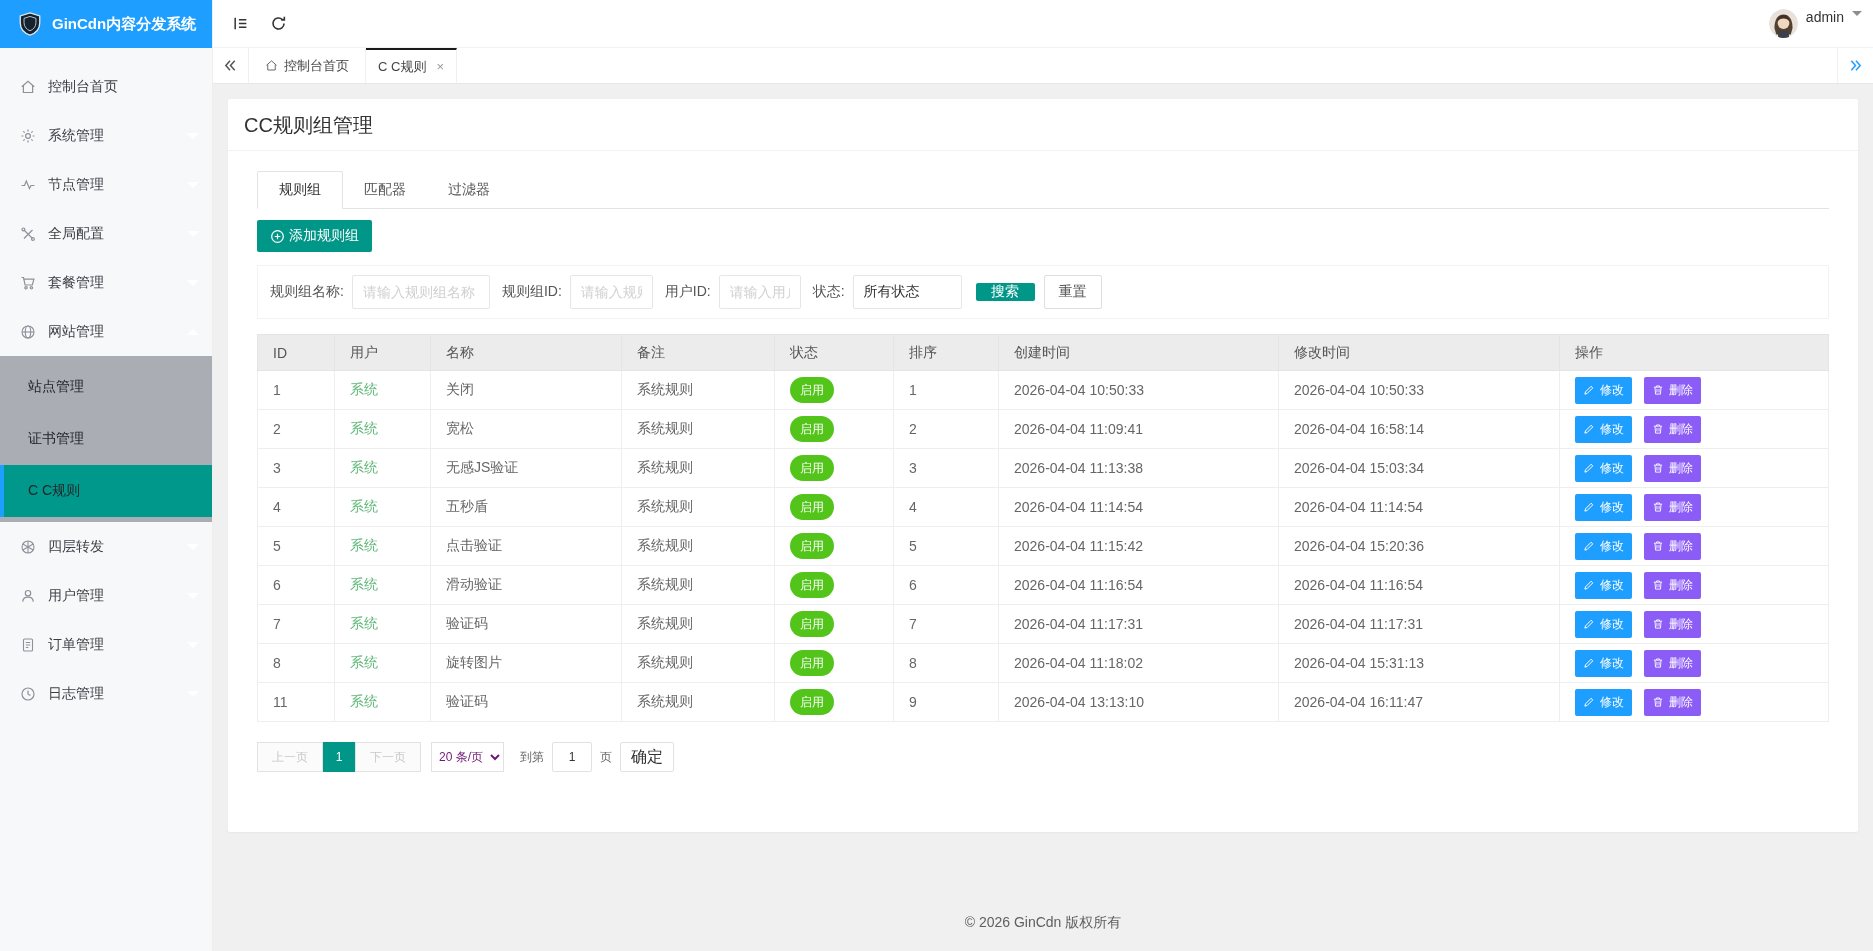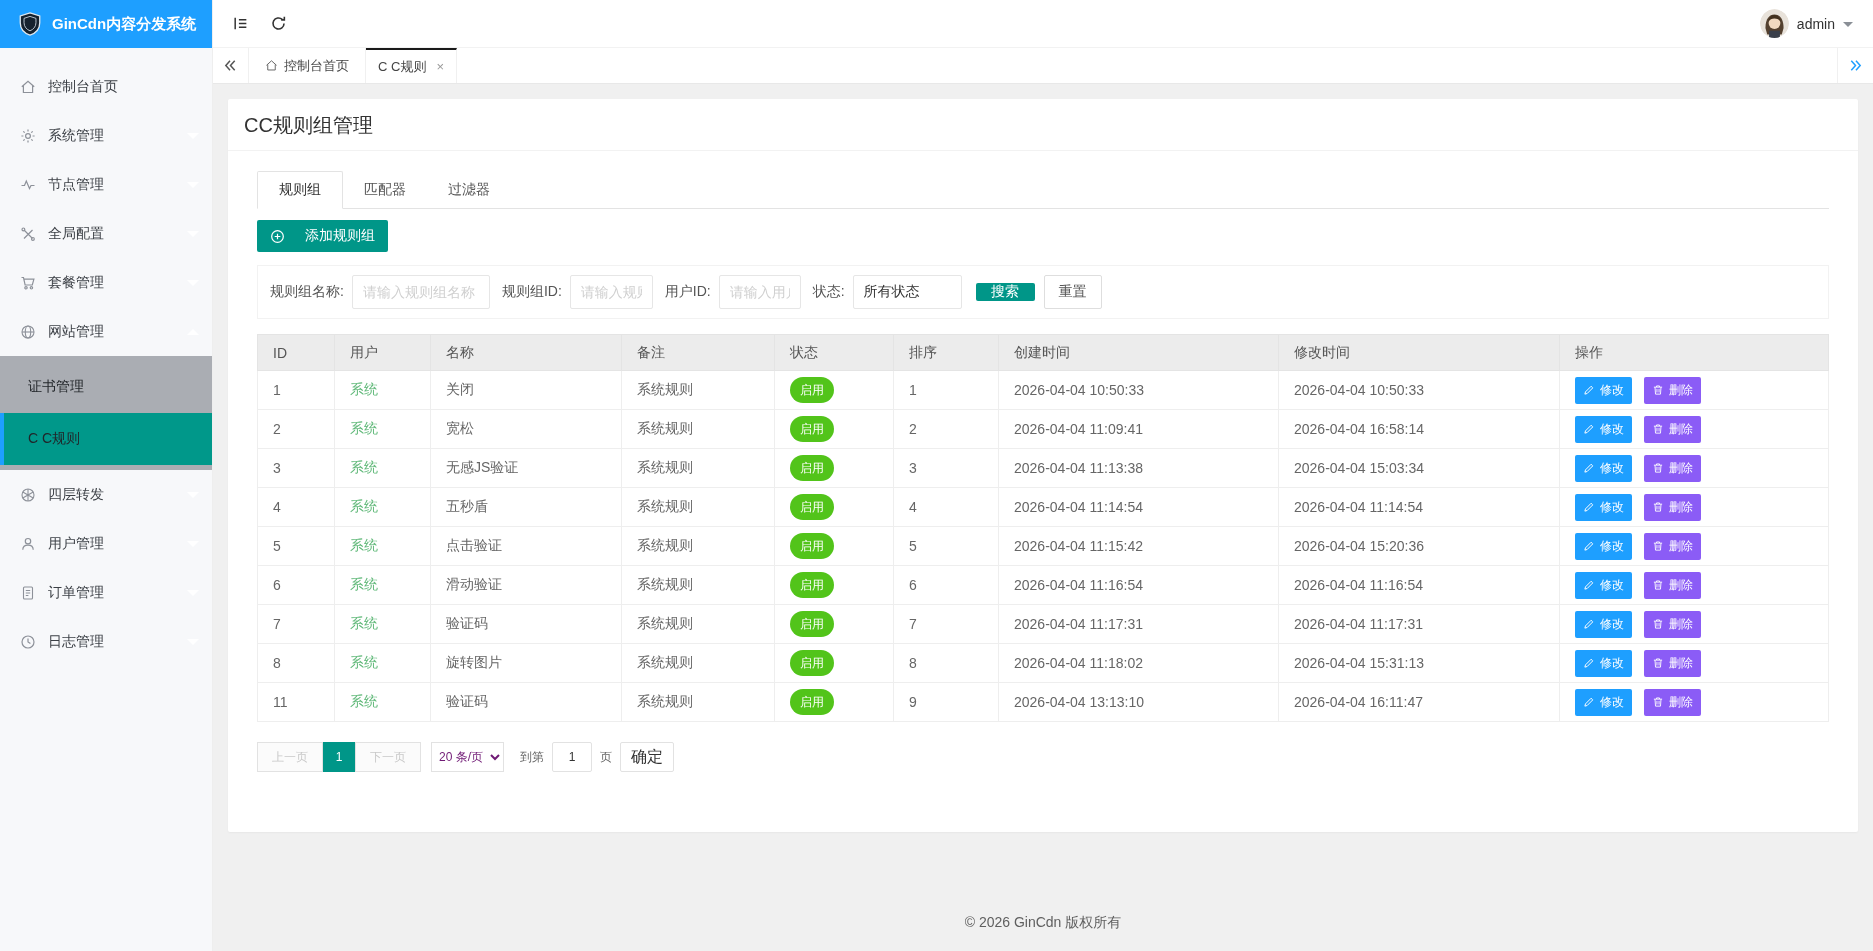--- a/index.html
+++ b/index.html
@@ -21,21 +21,21 @@
   .side-sub { background:#aaadb3; padding:5px 0; }
   .side-subitem { height:52px; display:flex; align-items:center; padding-left:28px; color:#23272b; font-size:14px; cursor:pointer; }
   .side-subitem.active { background:#00988a; border-left:4px solid #1e9fff; padding-left:24px; color:#20262a; }
 
   
   .main { flex:1; display:flex; flex-direction:column; min-width:0; }
   .toolbar { height:48px; flex:0 0 48px; border-bottom:1px solid #f2f2f2; display:flex; align-items:center; background:#fff; padding-left:8px; }
   .tool-btn { width:38px; height:48px; display:flex; align-items:center; justify-content:center; color:#333; cursor:pointer; }
   .tool-btn svg { width:17px; height:17px; }
   .toolbar .spacer { flex:1; }
-  .userbox { display:flex; align-items:center; gap:8px; padding-right:20px; cursor:pointer; }
+  .userbox { display:flex; align-items:flex-start; gap:8px; padding-right:11px; cursor:pointer; }
   .avatar { width:29px; height:29px; border-radius:50%; overflow:hidden; flex:0 0 29px; }
   .avatar svg { width:29px; height:29px; display:block; }
   .user-caret { width:0; height:0; border-left:5px solid transparent; border-right:5px solid transparent; border-top:5px solid #8a8f96; margin-top:2px; }
 
   .tabbar { height:36px; flex:0 0 36px; display:flex; align-items:stretch; background:#fff; border-bottom:1px solid #e8e8e8; }
   .tab-scroll { width:36px; display:flex; align-items:center; justify-content:center; cursor:pointer; }
   .tab-scroll svg { width:15px; height:15px; }
   .tab-scroll.left { border-right:1px solid #f0f0f0; color:#555; }
   .tab-scroll.right { border-left:1px solid #f0f0f0; color:#1e9fff; margin-left:auto; }
   .ttab { display:flex; align-items:center; gap:6px; padding:0 16px; border-right:1px solid #f0f0f0; font-size:13px; color:#444; cursor:pointer; position:relative; background:#fff; }
@@ -48,21 +48,21 @@
   .content { flex:1; background:#f0f0f0; display:flex; flex-direction:column; overflow:hidden; }
   .card { margin:15px 15px 0; background:#fff; border-radius:2px; box-shadow:0 1px 2px rgba(0,0,0,.04); }
   .card-title { height:52px; line-height:52px; padding:0 16px; font-size:20px; color:#333; border-bottom:1px solid #f2f2f2; }
   .card-body { padding:20px 29px 60px; }
 
   .page-tabs { display:flex; border-bottom:1px solid #e3e3e3; }
   .page-tab { height:38px; display:flex; align-items:center; padding:0 21px; font-size:14px; color:#555; cursor:pointer; margin-bottom:-1px; }
   .page-tab.active { background:#fff; border:1px solid #e3e3e3; border-bottom:1px solid #fff; border-radius:2px 2px 0 0; color:#333; }
 
   .btn { border:none; cursor:pointer; font-family:inherit; display:inline-flex; align-items:center; justify-content:center; }
-  .btn-add { margin-top:11px; height:32px; background:#009688; color:#fff; border-radius:2px; font-size:14px; gap:20px; padding:0 13px; }
+  .btn-add { margin-top:11px; height:32px; background:#009688; color:#fff; border-radius:2px; font-size:14px; gap:4px; padding:0 13px; }
   .btn-add .ic svg { width:15px; height:15px; display:block; }
 
   .filterbar { margin-top:13px; border:1px solid #f2f2f2; padding:9px 10px; display:flex; align-items:center; font-size:14px; color:#555; }
   .filterbar label { margin:0 8px 0 2px; white-space:nowrap; }
   .filterbar .gap { width:10px; }
   .f-input { height:34px; border:1px solid #e6e6e6; border-radius:2px; padding:0 10px; font-size:14px; color:#333; font-family:inherit; outline:none; }
   .f-input::placeholder { color:#d0d0d0; }
   .f-select { height:34px; width:109px; border:1px solid #e6e6e6; border-radius:2px; padding:0 10px; display:flex; align-items:center; color:#333; cursor:pointer; background:#fff; }
   .btn-search { margin-left:14px; width:59px; height:18px; background:#009688; color:#fff; border-radius:2px; font-size:14px; }
   .btn-reset { margin-left:9px; width:58px; height:34px; background:#fff; color:#555; border:1px solid #dedede; border-radius:2px; font-size:14px; cursor:pointer; }
@@ -160,20 +160,23 @@
             <svg viewBox="0 0 16 16" fill="none" stroke="currentColor" stroke-width="1.1">
               <circle cx="8" cy="8" r="6"></circle>
               <ellipse cx="8" cy="8" rx="2.7" ry="6"></ellipse>
               <path d="M2 8h12"></path>
             </svg>
           </span>
           <span>网站管理</span>
           <span class="caret up"></span>
         </div>
         <div class="side-sub">
+          <div class="side-subitem">
+            <span>站点管理</span>
+          </div>
           <div class="side-subitem">
             <span>证书管理</span>
           </div>
           <div class="side-subitem active">
             <span>C C规则</span>
           </div>
         </div>
         <div class="side-item">
           <span class="ic">
             <svg viewBox="0 0 16 16" fill="none" stroke="currentColor" stroke-width="1.1">

